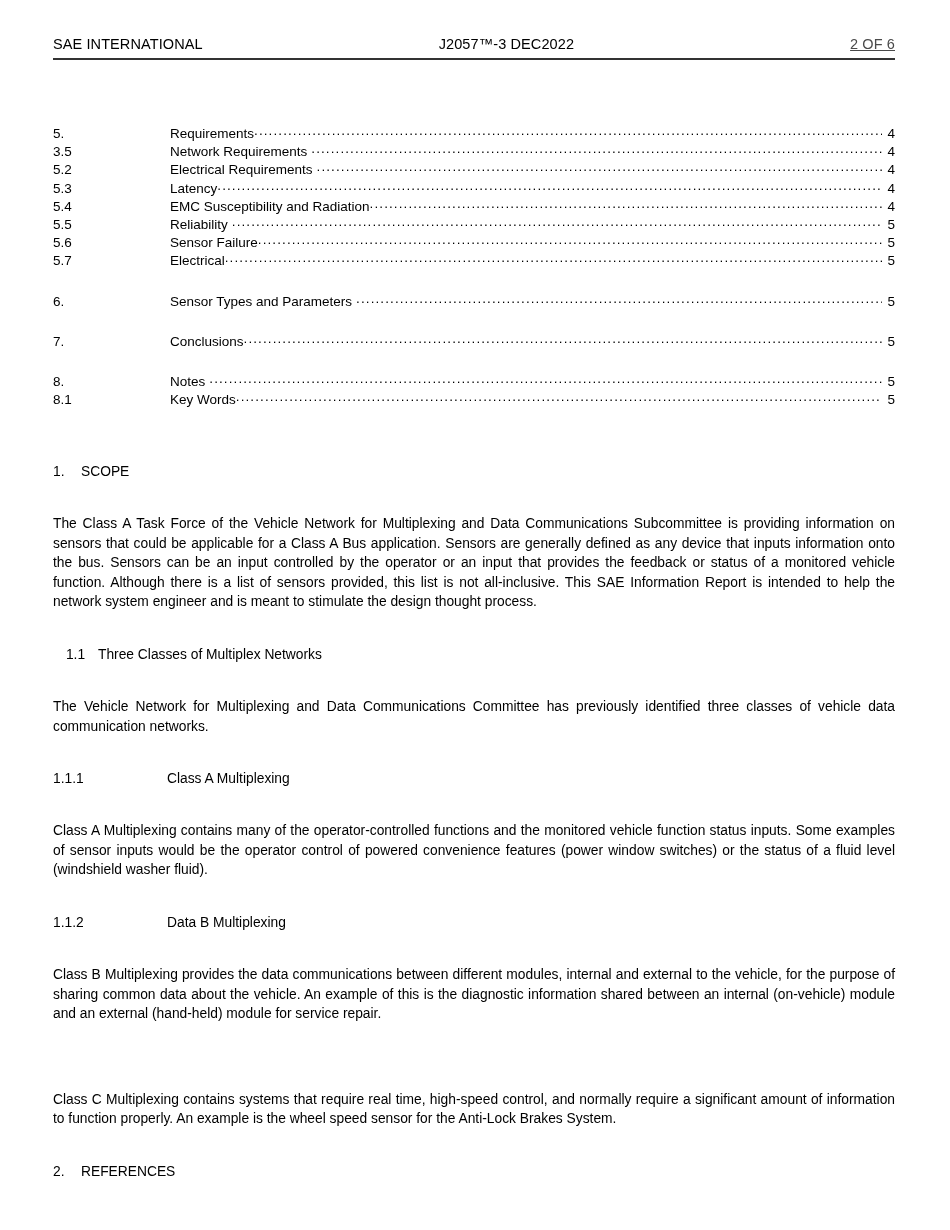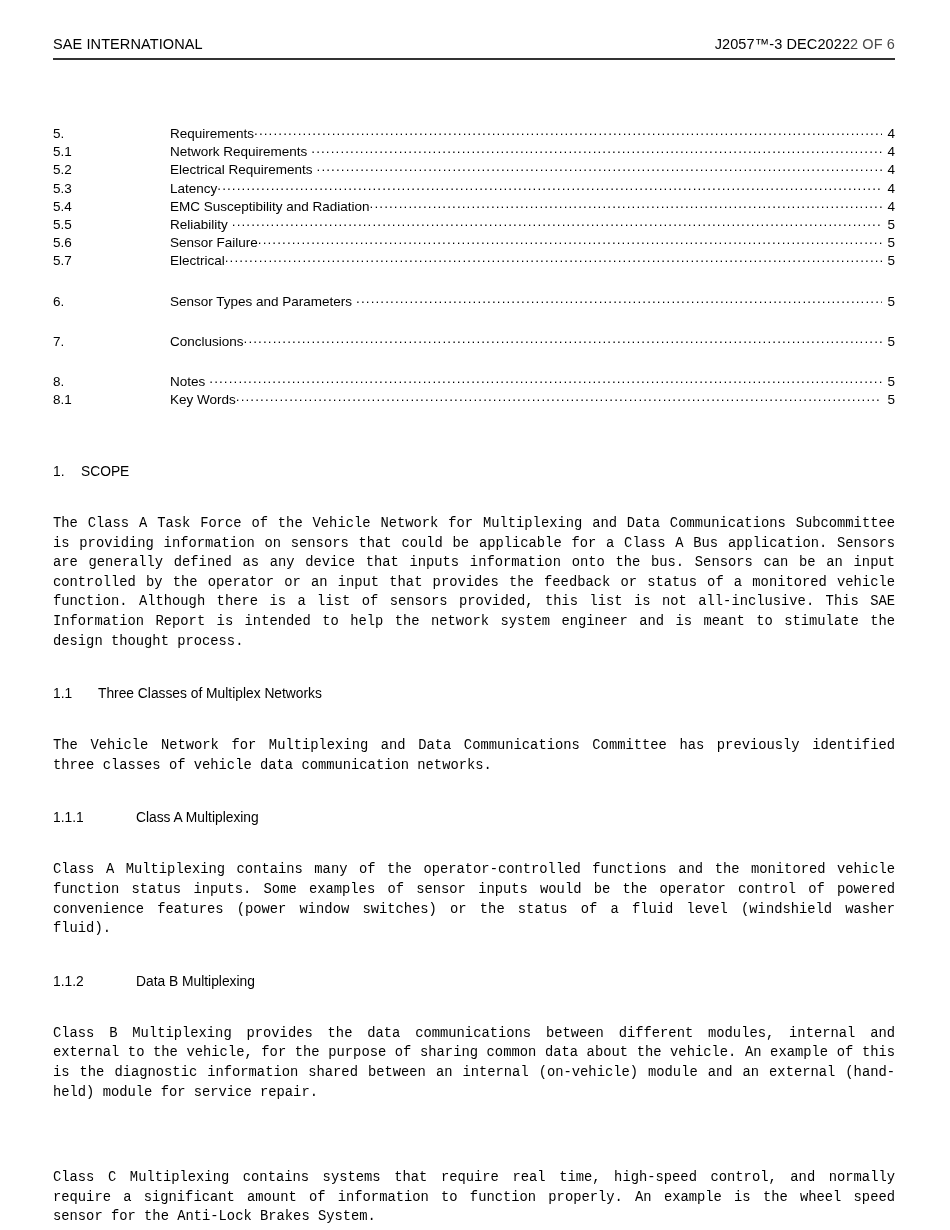--- a/index.html
+++ b/index.html
@@ -26,24 +26,25 @@
   .header {
     position: absolute;
     left: 53px;
     top: 36px;
     width: 842px;
     height: 24px;
     display: flex;
     align-items: flex-start;
     font-size: 14.5px;
     letter-spacing: 0.1px;
+    gap: 9px;
   }
   .header-left   { flex: 0 0 auto; text-align: left; }
-  .header-center { flex: 1 1 auto; text-align: right; margin-left: -40px; }
-  .header-right  { flex: 0 0 auto; text-align: center; color: #4a4a4a; }
+  .header-center { flex: 1 1 auto; text-align: center; margin-left: -40px; }
+  .header-right  { flex: 0 0 auto; text-align: center; color: #4a4a4a; text-decoration: underline; }
   .header-rule {
     position: absolute;
     left: 53px;
     top: 58px;
     width: 842px;
     height: 2px;
     background: #333333;
   }
 
   
@@ -105,36 +106,36 @@
     line-height: 19px;
     margin: 0;
   }
   .h-sec .n  { flex: 0 0 28px; }
   .h-sec .t  { flex: 1 1 auto; }
   .h-sub {
     display: flex;
     line-height: 19px;
     margin: 0;
   }
-  .h-sub .n  { flex: 0 0 45px; }
+  .h-sub .n  { flex: 0 0 45px; text-align: center; }
   .h-sub .t  { flex: 1 1 auto; }
   .h-sub3 {
     display: flex;
     line-height: 19px;
     margin: 0;
+    gap: 31px;
   }
   .h-sub3 .n { flex: 0 0 63px; }
   .h-sub3 .t { flex: 1 1 auto; margin-left: 20px; }
 
   p.body {
     margin: 0;
     text-align: justify;
     line-height: 19.6px;
     font-size: 13.8px;
-    font-family: Liberation Mono, monospace;
   }
   .sp-33 { height: 33px; }
 </style>
 </head>
 <body>
 
 <div class="page">
 
   <div class="header">
     <div class="header-left">SAE INTERNATIONAL</div>
@@ -145,21 +146,21 @@
 
   <div class="toc" id="toc-root">
       <div class="toc-group">
         <div class="toc-row">
           <span class="toc-num">5.</span>
           <span class="toc-title">Requirements</span>
           <span class="toc-leader"></span>
           <span class="toc-page">4</span>
         </div>
         <div class="toc-row">
-          <span class="toc-num">5.1</span>
+          <span class="toc-num">3.5</span>
           <span class="toc-title sp">Network Requirements</span>
           <span class="toc-leader"></span>
           <span class="toc-page">4</span>
         </div>
         <div class="toc-row">
           <span class="toc-num">5.2</span>
           <span class="toc-title sp">Electrical Requirements</span>
           <span class="toc-leader"></span>
           <span class="toc-page">4</span>
         </div>

